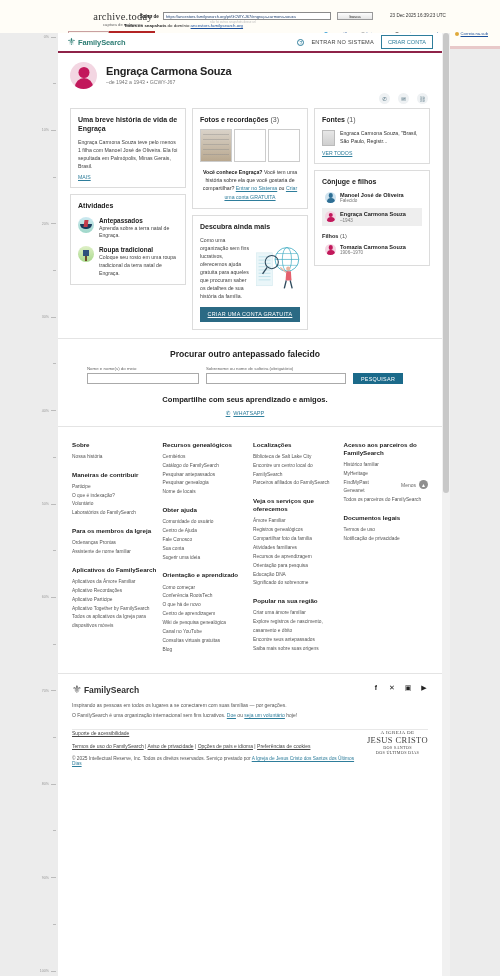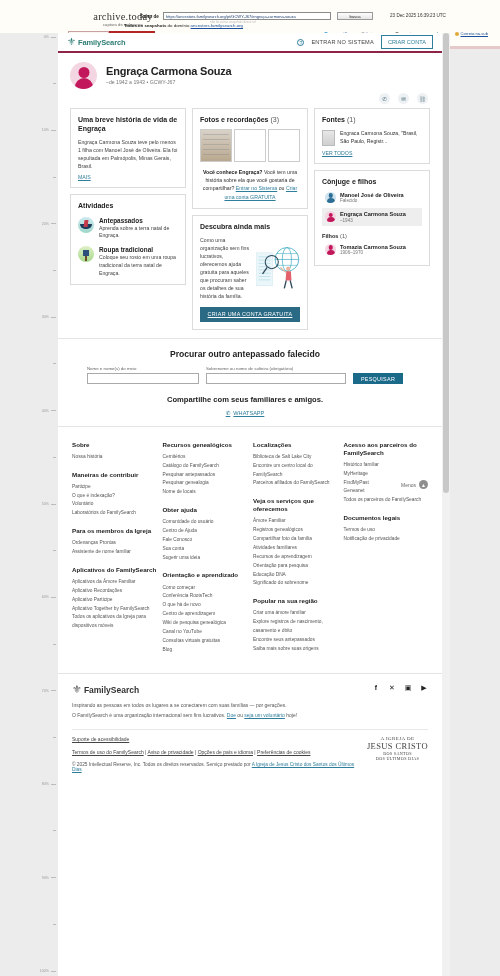--- a/index.html
+++ b/index.html
@@ -179,21 +179,21 @@
   
   #footer-bottom { border-top: 1px solid #e4e4e4; padding: 10px 14px 4px 14px; }
   .fb-top { display: flex; align-items: flex-start; }
   .fb-logo { display: flex; align-items: center; gap: 2px; color: #444; }
   .fb-logo .mark { font-size: 11px; color: #555; line-height: 1; }
   .fb-logo .name { font-size: 8.5px; font-weight: bold; color: #333; }
   .socials { margin-left: auto; display: flex; gap: 8px; align-items: center; }
   .soc { width: 8px; height: 8px; color: #222; font-size: 7px; display: flex; align-items: center; justify-content: center; }
   .fb-tag { font-size: 5px; color: #555; line-height: 1.9; margin-top: 6px; }
   .fb-tag a { color: #2e7d9b; text-decoration: underline; }
-  .fb-legal { border-top: 1px solid #e8e8e8; margin-top: 9px; padding-top: 6px; display: flex; }
+  .fb-legal { border-top: 1px solid #e8e8e8; margin-top: 9px; display: flex; }
   .fb-legal-left { flex: 1; }
   .fb-a11y { font-size: 5px; color: #444; text-decoration: underline; }
   .fb-terms { font-size: 5px; color: #444; margin-top: 7px; }
   .fb-terms span { text-decoration: underline; }
   .fb-copy { font-size: 4.8px; color: #555; margin-top: 7px; }
   .fb-copy a { color: #2e7d9b; text-decoration: underline; }
   .church { text-align: center; font-family: "Liberation Serif", serif; color: #444; padding-left: 10px; }
   .ch1 { font-size: 5px; letter-spacing: .4px; }
   .ch2 { font-size: 8.5px; letter-spacing: .4px; }
   .ch3 { font-size: 4.2px; letter-spacing: .3px; }
@@ -441,21 +441,21 @@
       <div class="field">
         <label>Nome e nome(s) do meio</label>
         <input type="text" value="" style="">
       </div>
       <div class="field wide">
         <label>Sobrenome ou nome de solteira (obrigatório)</label>
         <input type="text" value="" style="">
       </div>
       <button class="search-btn">PESQUISAR</button>
     </div>
-    <div class="share-title">Compartilhe com seus familiares e amigos.</div>
+    <div class="share-title">Compartilhe com seus aprendizado e amigos.</div>
     <a class="wa" href="#">
       <span>✆</span>
       <span>WHATSAPP</span>
     </a>
   </div>
 
   <div id="footer-links">
 
     <div>
       <div class="fgroup">

